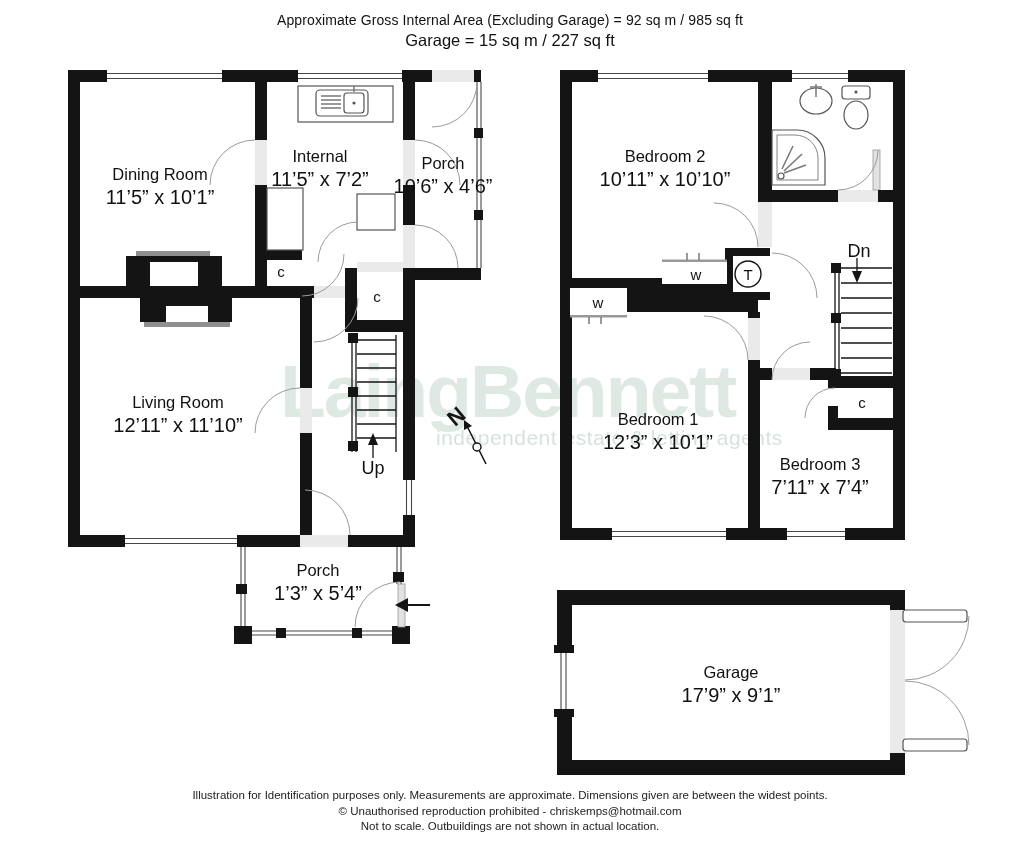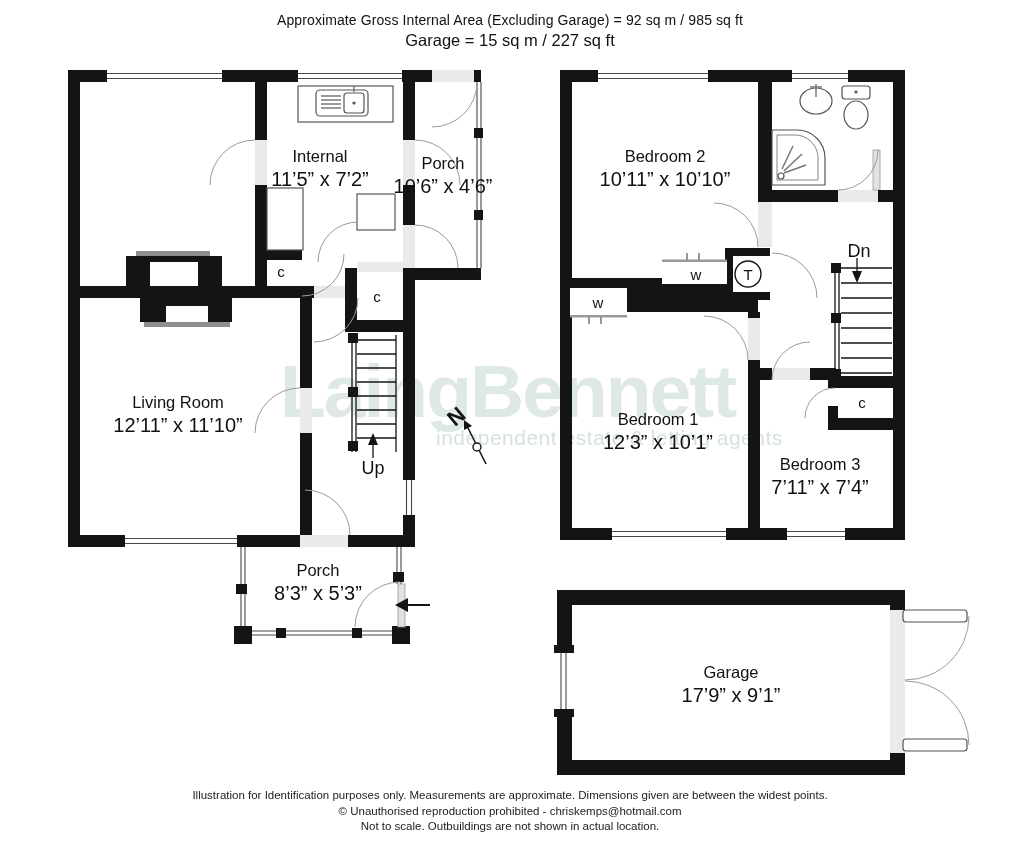--- a/index.html
+++ b/index.html
@@ -327,35 +327,39 @@
     </g>
 
     <g>
       <line x1="486" y1="464" x2="466" y2="424" stroke="#141414" stroke-width="1.6"></line>
       <polygon class="hd" points="464,420 464,430 472,426"></polygon>
       <circle cx="477" cy="447" r="4" fill="#fff" stroke="#141414" stroke-width="1.4"></circle>
       <text x="448" y="424" font-size="22" font-weight="bold" fill="#141414" transform="rotate(-40 456 416)" font-family="Liberation Sans, sans-serif">N</text>
     </g>
   </svg>
 
+  <div class="rlabel" style="left:160px;top:186px">
+    <div class="nm">Dining Room</div>
+    <div class="dm">11’5” x 10’1”</div>
+  </div>
   <div class="rlabel" style="left:320px;top:168px">
     <div class="nm">Internal</div>
     <div class="dm">11’5” x 7’2”</div>
   </div>
   <div class="rlabel" style="left:443px;top:175px">
     <div class="nm">Porch</div>
     <div class="dm">10’6” x 4’6”</div>
   </div>
   <div class="rlabel" style="left:178px;top:414px">
     <div class="nm">Living Room</div>
     <div class="dm">12’11” x 11’10”</div>
   </div>
   <div class="rlabel" style="left:318px;top:582px">
     <div class="nm">Porch</div>
-    <div class="dm">8’3” x 5’3”</div>
+    <div class="dm">1’3” x 5’4”</div>
   </div>
   <div class="rlabel" style="left:665px;top:168px">
     <div class="nm">Bedroom 2</div>
     <div class="dm">10’11” x 10’10”</div>
   </div>
   <div class="rlabel" style="left:658px;top:431px">
     <div class="nm">Bedroom 1</div>
     <div class="dm">12’3” x 10’1”</div>
   </div>
   <div class="rlabel" style="left:820px;top:476px">

